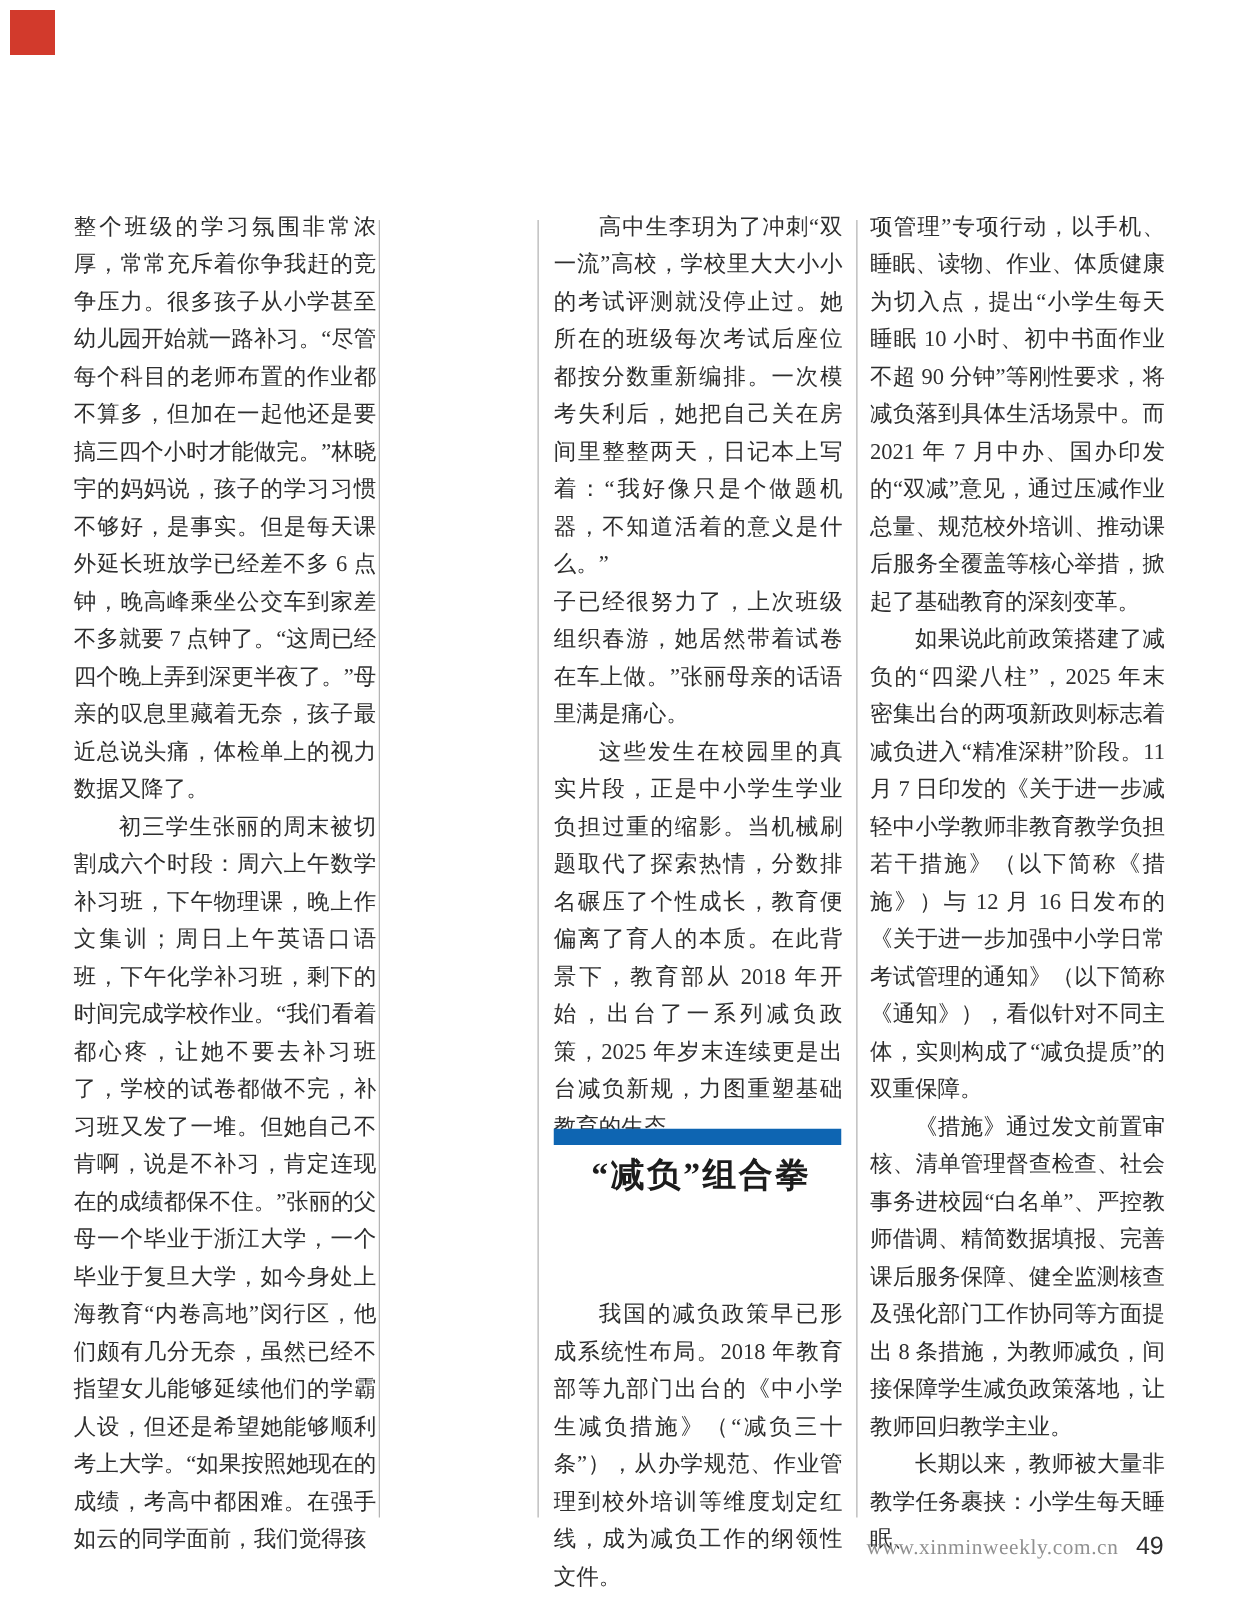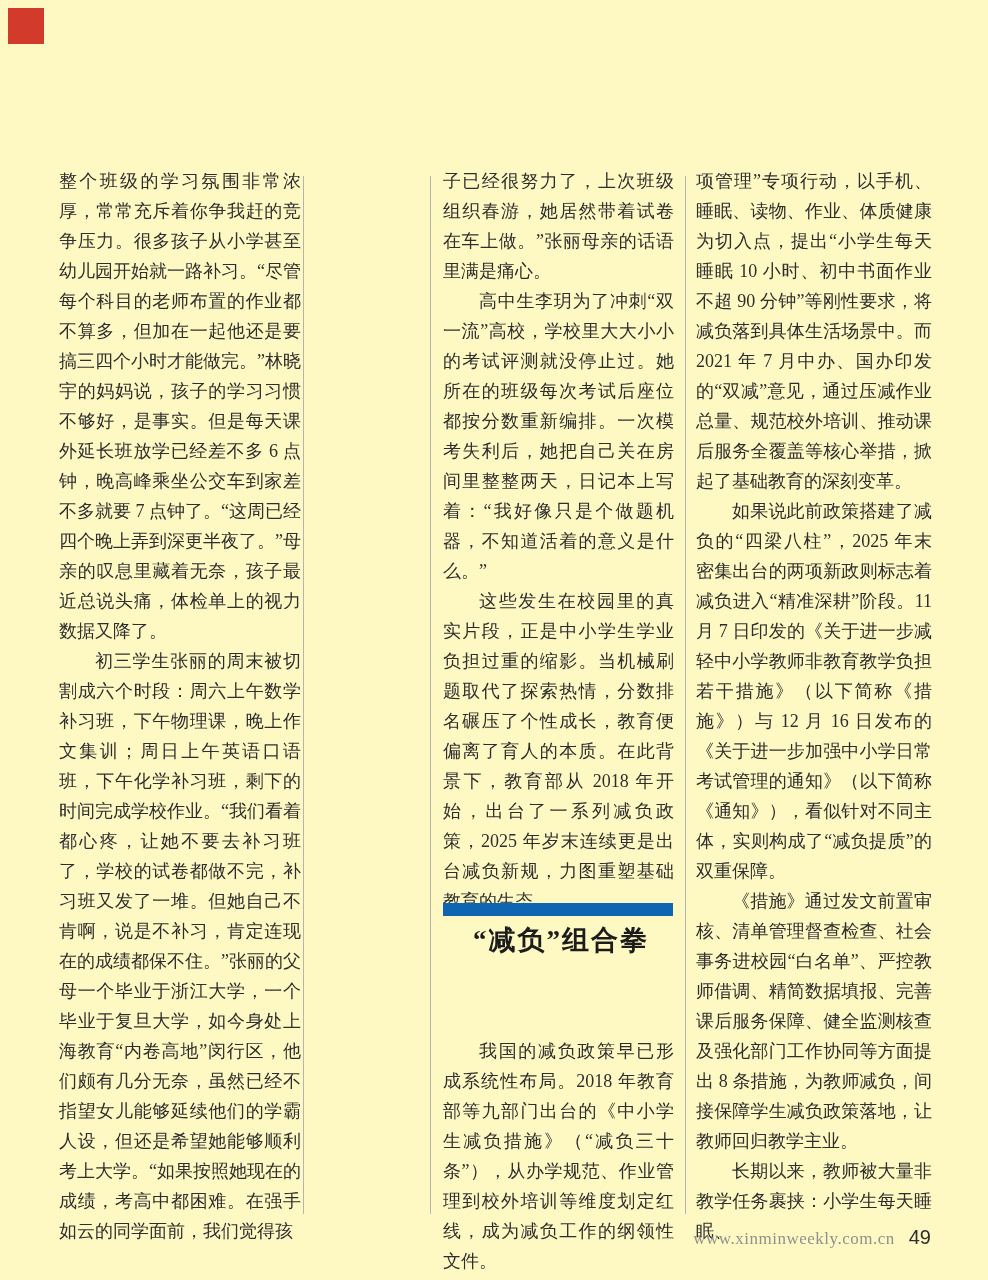--- a/index.html
+++ b/index.html
@@ -1,19 +1,19 @@
 <!DOCTYPE html>
 <html><head>
 <meta charset="utf-8">
 <style>
   html,body{margin:0;padding:0;}
   body{background:#e8e8e8;font-family:"Liberation Serif","DejaVu Serif",serif;}
   .page{
     position:relative;width:988px;height:1280px;margin:0 auto;
-    background:#fef9c3;overflow:hidden;color:#2e2e2e;
+    background:#ffffff;overflow:hidden;color:#2e2e2e;
   }
   .corner-marker{position:absolute;left:8px;top:8px;width:36px;height:36px;}
   .col{
     position:absolute;top:166px;
     font-size:18px;line-height:30px;
     text-align:justify;text-justify:inter-ideograph;
     color:#2e2e2e;
   }
   .col .para{text-align:justify;}
   .col .para.indent{text-indent:2em;}
@@ -47,22 +47,22 @@
   <div class="rule rule-1"></div>
   <div class="rule rule-2"></div>
   <div class="rule rule-3"></div>
 
   <div class="col col-1">
       <div class="para">整个班级的学习氛围非常浓厚，常常充斥着你争我赶的竞争压力。很多孩子从小学甚至幼儿园开始就一路补习。“尽管每个科目的老师布置的作业都不算多，但加在一起他还是要搞三四个小时才能做完。”林晓宇的妈妈说，孩子的学习习惯不够好，是事实。但是每天课外延长班放学已经差不多 6 点钟，晚高峰乘坐公交车到家差不多就要 7 点钟了。“这周已经四个晚上弄到深更半夜了。”母亲的叹息里藏着无奈，孩子最近总说头痛，体检单上的视力数据又降了。</div>
       <div class="para indent">初三学生张丽的周末被切割成六个时段：周六上午数学补习班，下午物理课，晚上作文集训；周日上午英语口语班，下午化学补习班，剩下的时间完成学校作业。“我们看着都心疼，让她不要去补习班了，学校的试卷都做不完，补习班又发了一堆。但她自己不肯啊，说是不补习，肯定连现在的成绩都保不住。”张丽的父母一个毕业于浙江大学，一个毕业于复旦大学，如今身处上海教育“内卷高地”闵行区，他们颇有几分无奈，虽然已经不指望女儿能够延续他们的学霸人设，但还是希望她能够顺利考上大学。“如果按照她现在的成绩，考高中都困难。在强手如云的同学面前，我们觉得孩</div>
     </div>
 
   <div class="col col-2">
+      <div class="para indent">高中生李玥为了冲刺“双一流”高校，学校里大大小小的考试评测就没停止过。她所在的班级每次考试后座位都按分数重新编排。一次模考失利后，她把自己关在房间里整整两天，日记本上写着：“我好像只是个做题机器，不知道活着的意义是什么。”</div>
       <div class="para">子已经很努力了，上次班级组织春游，她居然带着试卷在车上做。”张丽母亲的话语里满是痛心。</div>
-      <div class="para indent">高中生李玥为了冲刺“双一流”高校，学校里大大小小的考试评测就没停止过。她所在的班级每次考试后座位都按分数重新编排。一次模考失利后，她把自己关在房间里整整两天，日记本上写着：“我好像只是个做题机器，不知道活着的意义是什么。”</div>
       <div class="para indent">这些发生在校园里的真实片段，正是中小学生学业负担过重的缩影。当机械刷题取代了探索热情，分数排名碾压了个性成长，教育便偏离了育人的本质。在此背景下，教育部从 2018 年开始，出台了一系列减负政策，2025 年岁末连续更是出台减负新规，力图重塑基础教育的生态。</div>
     </div>
 
   <div class="divider-bar" style="background: rgb(14, 101, 178);"></div>
 
   <div class="section-heading">“减负”组合拳</div>
 
   <div class="col col-2b">
       <div class="para indent">我国的减负政策早已形成系统性布局。2018 年教育部等九部门出台的《中小学生减负措施》（“减负三十条”），从办学规范、作业管理到校外培训等维度划定红线，成为减负工作的纲领性文件。</div>
       <div class="para indent">2030 年教育部推行的“五</div>

